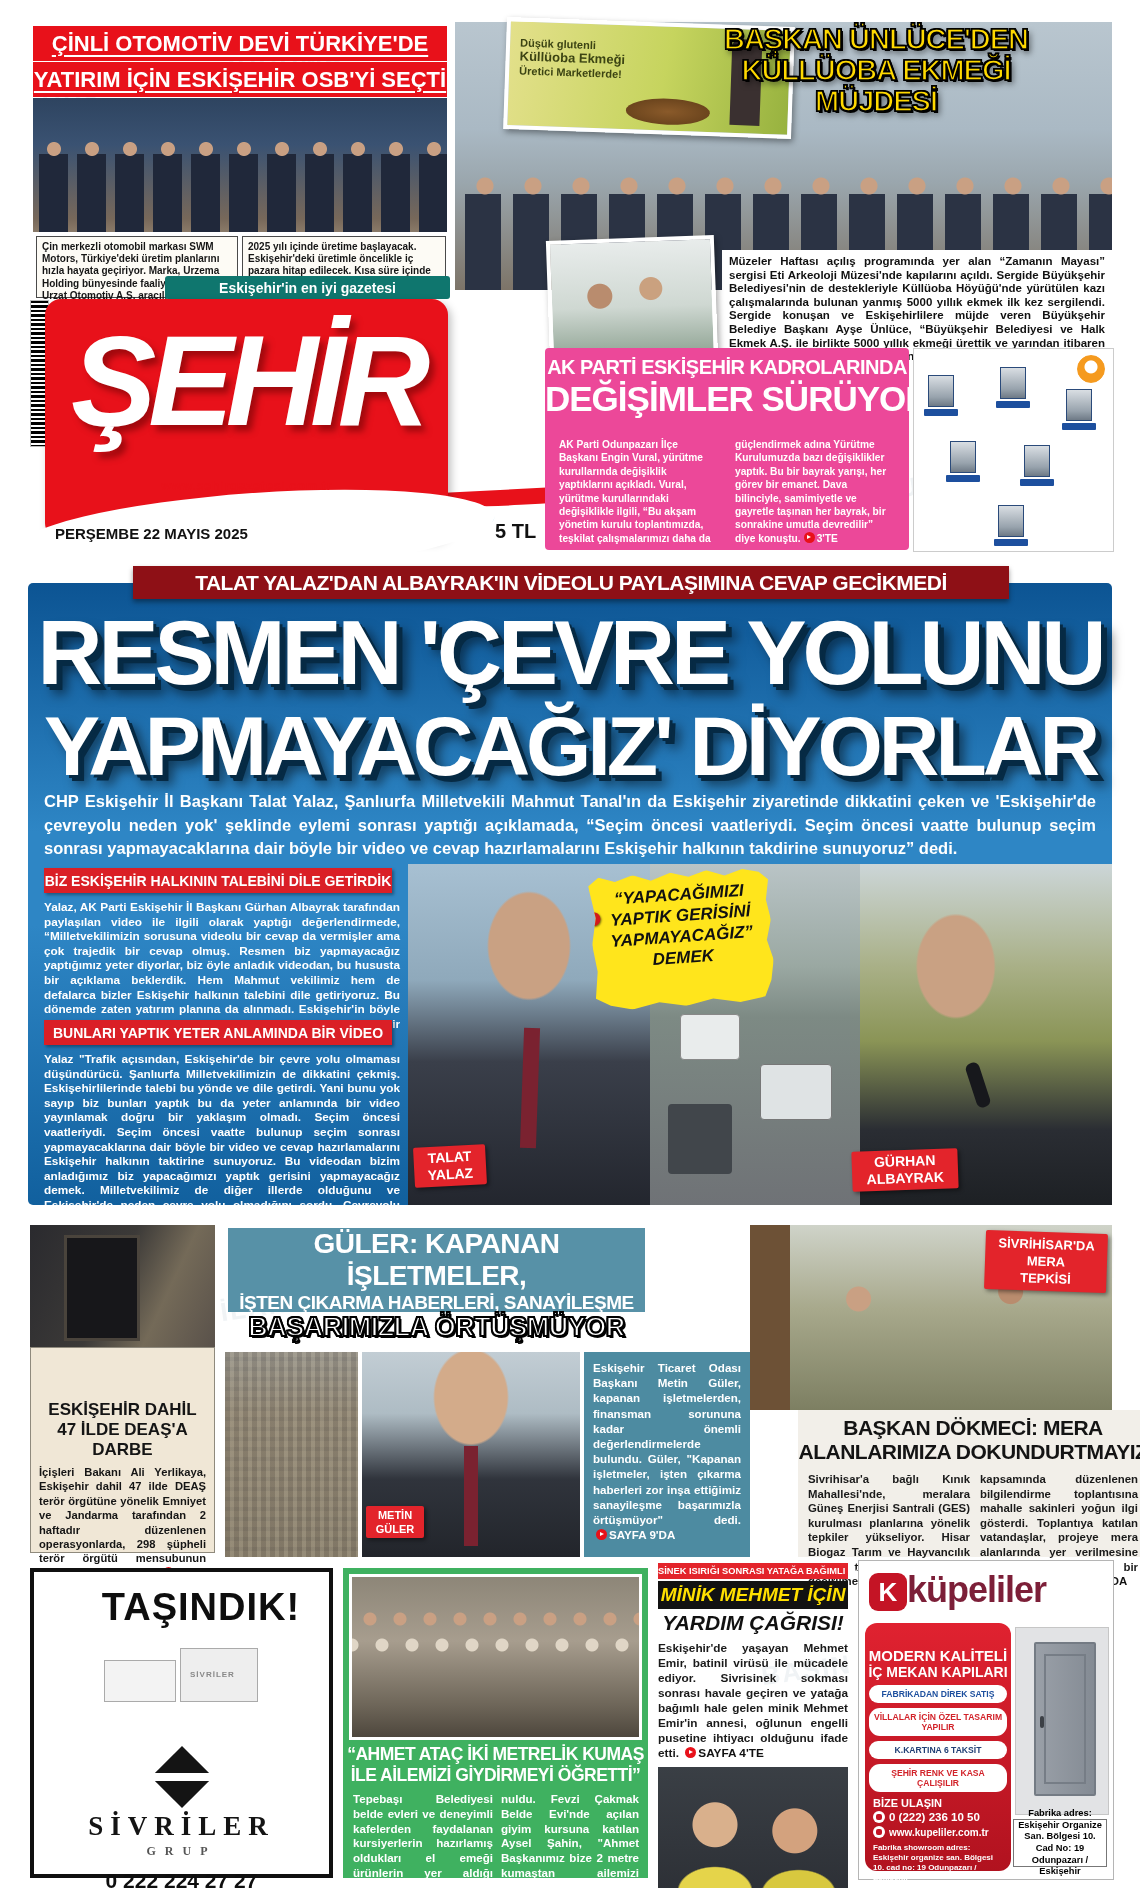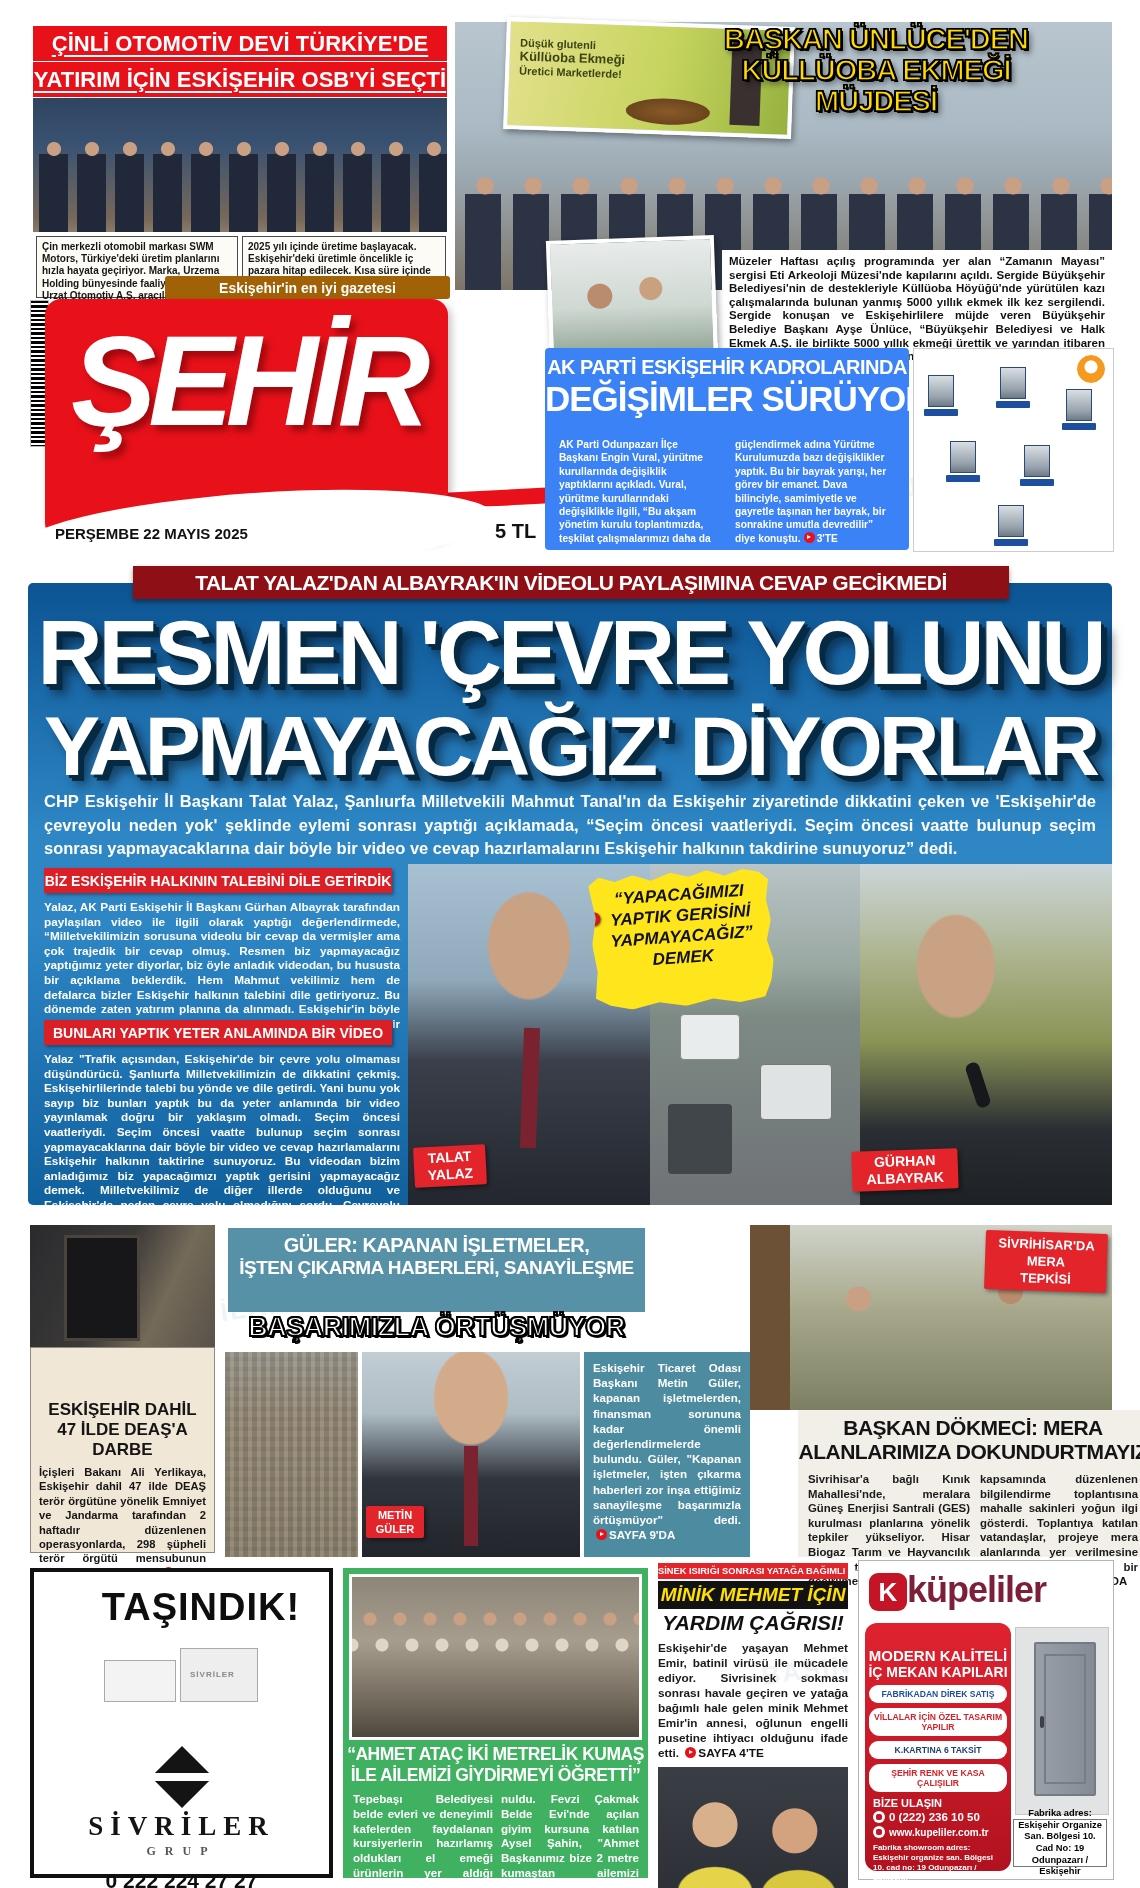--- a/index.html
+++ b/index.html
@@ -21,36 +21,36 @@
   .ref-icon::after{content:"";position:absolute;left:3.5px;top:3px;border-left:4.5px solid #fff;
             border-top:2.5px solid transparent;border-bottom:2.5px solid transparent;}
   
   .yellowhead{color:#ffd900;font-weight:bold;text-align:center;line-height:31px;font-size:29px;
       -webkit-text-stroke:1.6px #000;
       text-shadow:2px 2px 0 #000,-1px -1px 0 #000,1px -1px 0 #000,-1px 1px 0 #000,3px 4px 6px rgba(0,0,0,.6);
       letter-spacing:-1px;}
   .bwhite{background:#fff;color:#111;font-weight:bold;font-size:11.5px;line-height:13.6px;
           padding:5px 7px;text-align:justify;}
   
-  .ribbon{background:#a16207;color:#fff;font-weight:bold;font-size:14px;display:flex;
+  .ribbon{background:#0f766e;color:#fff;font-weight:bold;font-size:14px;display:flex;
           align-items:center;justify-content:center;border-radius:3px;}
   .logobox{background:#e8111a;border-radius:16px;box-shadow:3px 4px 8px rgba(0,0,0,.25);}
   .logotext{position:absolute;left:0;width:100%;top:8px;text-align:center;color:#fff;font-weight:bold;
             font-style:italic;font-size:128px;letter-spacing:-8px;text-shadow:5px 6px 6px rgba(90,0,0,.5);}
   .swoosh{position:absolute;left:-30px;bottom:-34px;width:480px;height:80px;background:#fff;
           border-radius:50%;transform:rotate(-4deg);}
   .swooshline{position:absolute;left:-20px;bottom:-26px;width:470px;height:60px;border-bottom:4px solid #79c7e8;
           border-radius:50%;transform:rotate(-4deg);}
   .logosite{position:absolute;left:0;width:100%;bottom:46px;text-align:center;color:#fff;
             font-weight:bold;font-size:13px;letter-spacing:.5px;}
   .barcode{background:repeating-linear-gradient(180deg,#000 0 2px,#fff 2px 4px,#000 4px 7px,#fff 7px 9px);
            border:1px solid #bbb;}
   .redtail{background:#e8111a;border-radius:0 0 100% 45%;transform:rotate(-3deg);}
   
-  .akpbox{background:#3b82f6;border-radius:4px;color:#fff;}
+  .akpbox{background:#ec4899;border-radius:4px;color:#fff;}
   .akph1{font-weight:bold;font-size:20px;text-align:center;letter-spacing:-.5px;white-space:nowrap;}
   .akph2{font-weight:bold;font-size:35px;text-align:center;letter-spacing:-1px;white-space:nowrap;}
   .akpcol{position:absolute;top:90px;width:158px;font-weight:bold;font-size:10.2px;line-height:13.4px;text-align:left;}
   .orgchart{background:#fff;border:1px solid #ccc;}
   .oc-card{position:absolute;width:24px;height:30px;background:linear-gradient(#d9dee3,#98a3ad 70%,#6e7a86);
            border:1px solid #2a4a7a;}
   .oc-bar{position:absolute;height:7px;background:#1d4f9e;border-radius:1px;}
   .oc-logo{position:absolute;width:26px;height:26px;background:radial-gradient(circle at 50% 42%,#fff 0 6px,#f59a1e 7px);
            border:1px solid #f59a1e;border-radius:50%;}
   
@@ -243,21 +243,21 @@
        background:linear-gradient(115deg,#2a2a2e 0%,#3c3a38 45%,#746a58 70%,#59514a 100%);">
     <div style="position:absolute;left:34px;top:10px;width:70px;height:100px;background:#17171a;border:3px solid #4a443c;"></div>
   </div>
   <div class="abs tanbox" style="left:30px;top:1347px;width:185px;height:206px;padding:6px 8px;box-sizing:border-box;">
     <div style="font-weight:bold;font-size:17px;margin-top:46px;">ESKİŞEHİR DAHİL</div>
     <div style="font-weight:bold;font-size:17px;">47 İLDE DEAŞ'A DARBE</div>
     <div style="font-weight:bold;font-size:11.2px;line-height:14.4px;text-align:justify;margin-top:5px;"><span>İçişleri Bakanı Ali Yerlikaya, Eskişehir dahil 47 ilde DEAŞ terör örgütüne yönelik Emniyet ve Jandarma tarafından 2 haftadır düzenlenen operasyonlarda, 298 şüpheli terör örgütü mensubunun yakalandığını açıkladı. </span><span class="ref" style="color:#111;font-size:11.2px;"><i class="ref-icon"></i><span>3'TE</span></span></div>
   </div>
 
   <div class="abs tealhead" style="left:228px;top:1228px;width:417px;height:84px;">
-    <div style="font-size:20px;padding-top:6px;letter-spacing:-.5px;">GÜLER: KAPANAN İŞLETMELER,</div>
+    <div style="font-size:28px;padding-top:0;letter-spacing:-.5px;">GÜLER: KAPANAN İŞLETMELER,</div>
     <div style="font-size:19px;letter-spacing:-.5px;">İŞTEN ÇIKARMA HABERLERİ, SANAYİLEŞME</div>
   </div>
   <div class="abs strokehead" style="left:228px;top:1312px;width:417px;font-size:27px;letter-spacing:-.5px;">BAŞARIMIZLA ÖRTÜŞMÜYOR</div>
   <div class="abs photo" style="left:225px;top:1352px;width:133px;height:205px;
        background:repeating-linear-gradient(90deg,rgba(120,110,95,.5) 0 5px,rgba(160,150,130,.5) 5px 9px),
                   repeating-linear-gradient(0deg,rgba(130,120,100,.4) 0 6px,rgba(90,85,75,.4) 6px 10px),
                   linear-gradient(180deg,#b9c2c9 0%,#a79d8a 30%,#8f8672 100%);"></div>
   <div class="abs photo" style="left:362px;top:1352px;width:218px;height:205px;
        background:radial-gradient(ellipse 42px 54px at 50% 22%,#d3ab8a 0 36px,rgba(0,0,0,0) 38px),
                   linear-gradient(180deg,#c2cdd4 0%,#aebcc4 30%,#30343c 62%,#22252b 100%);">

